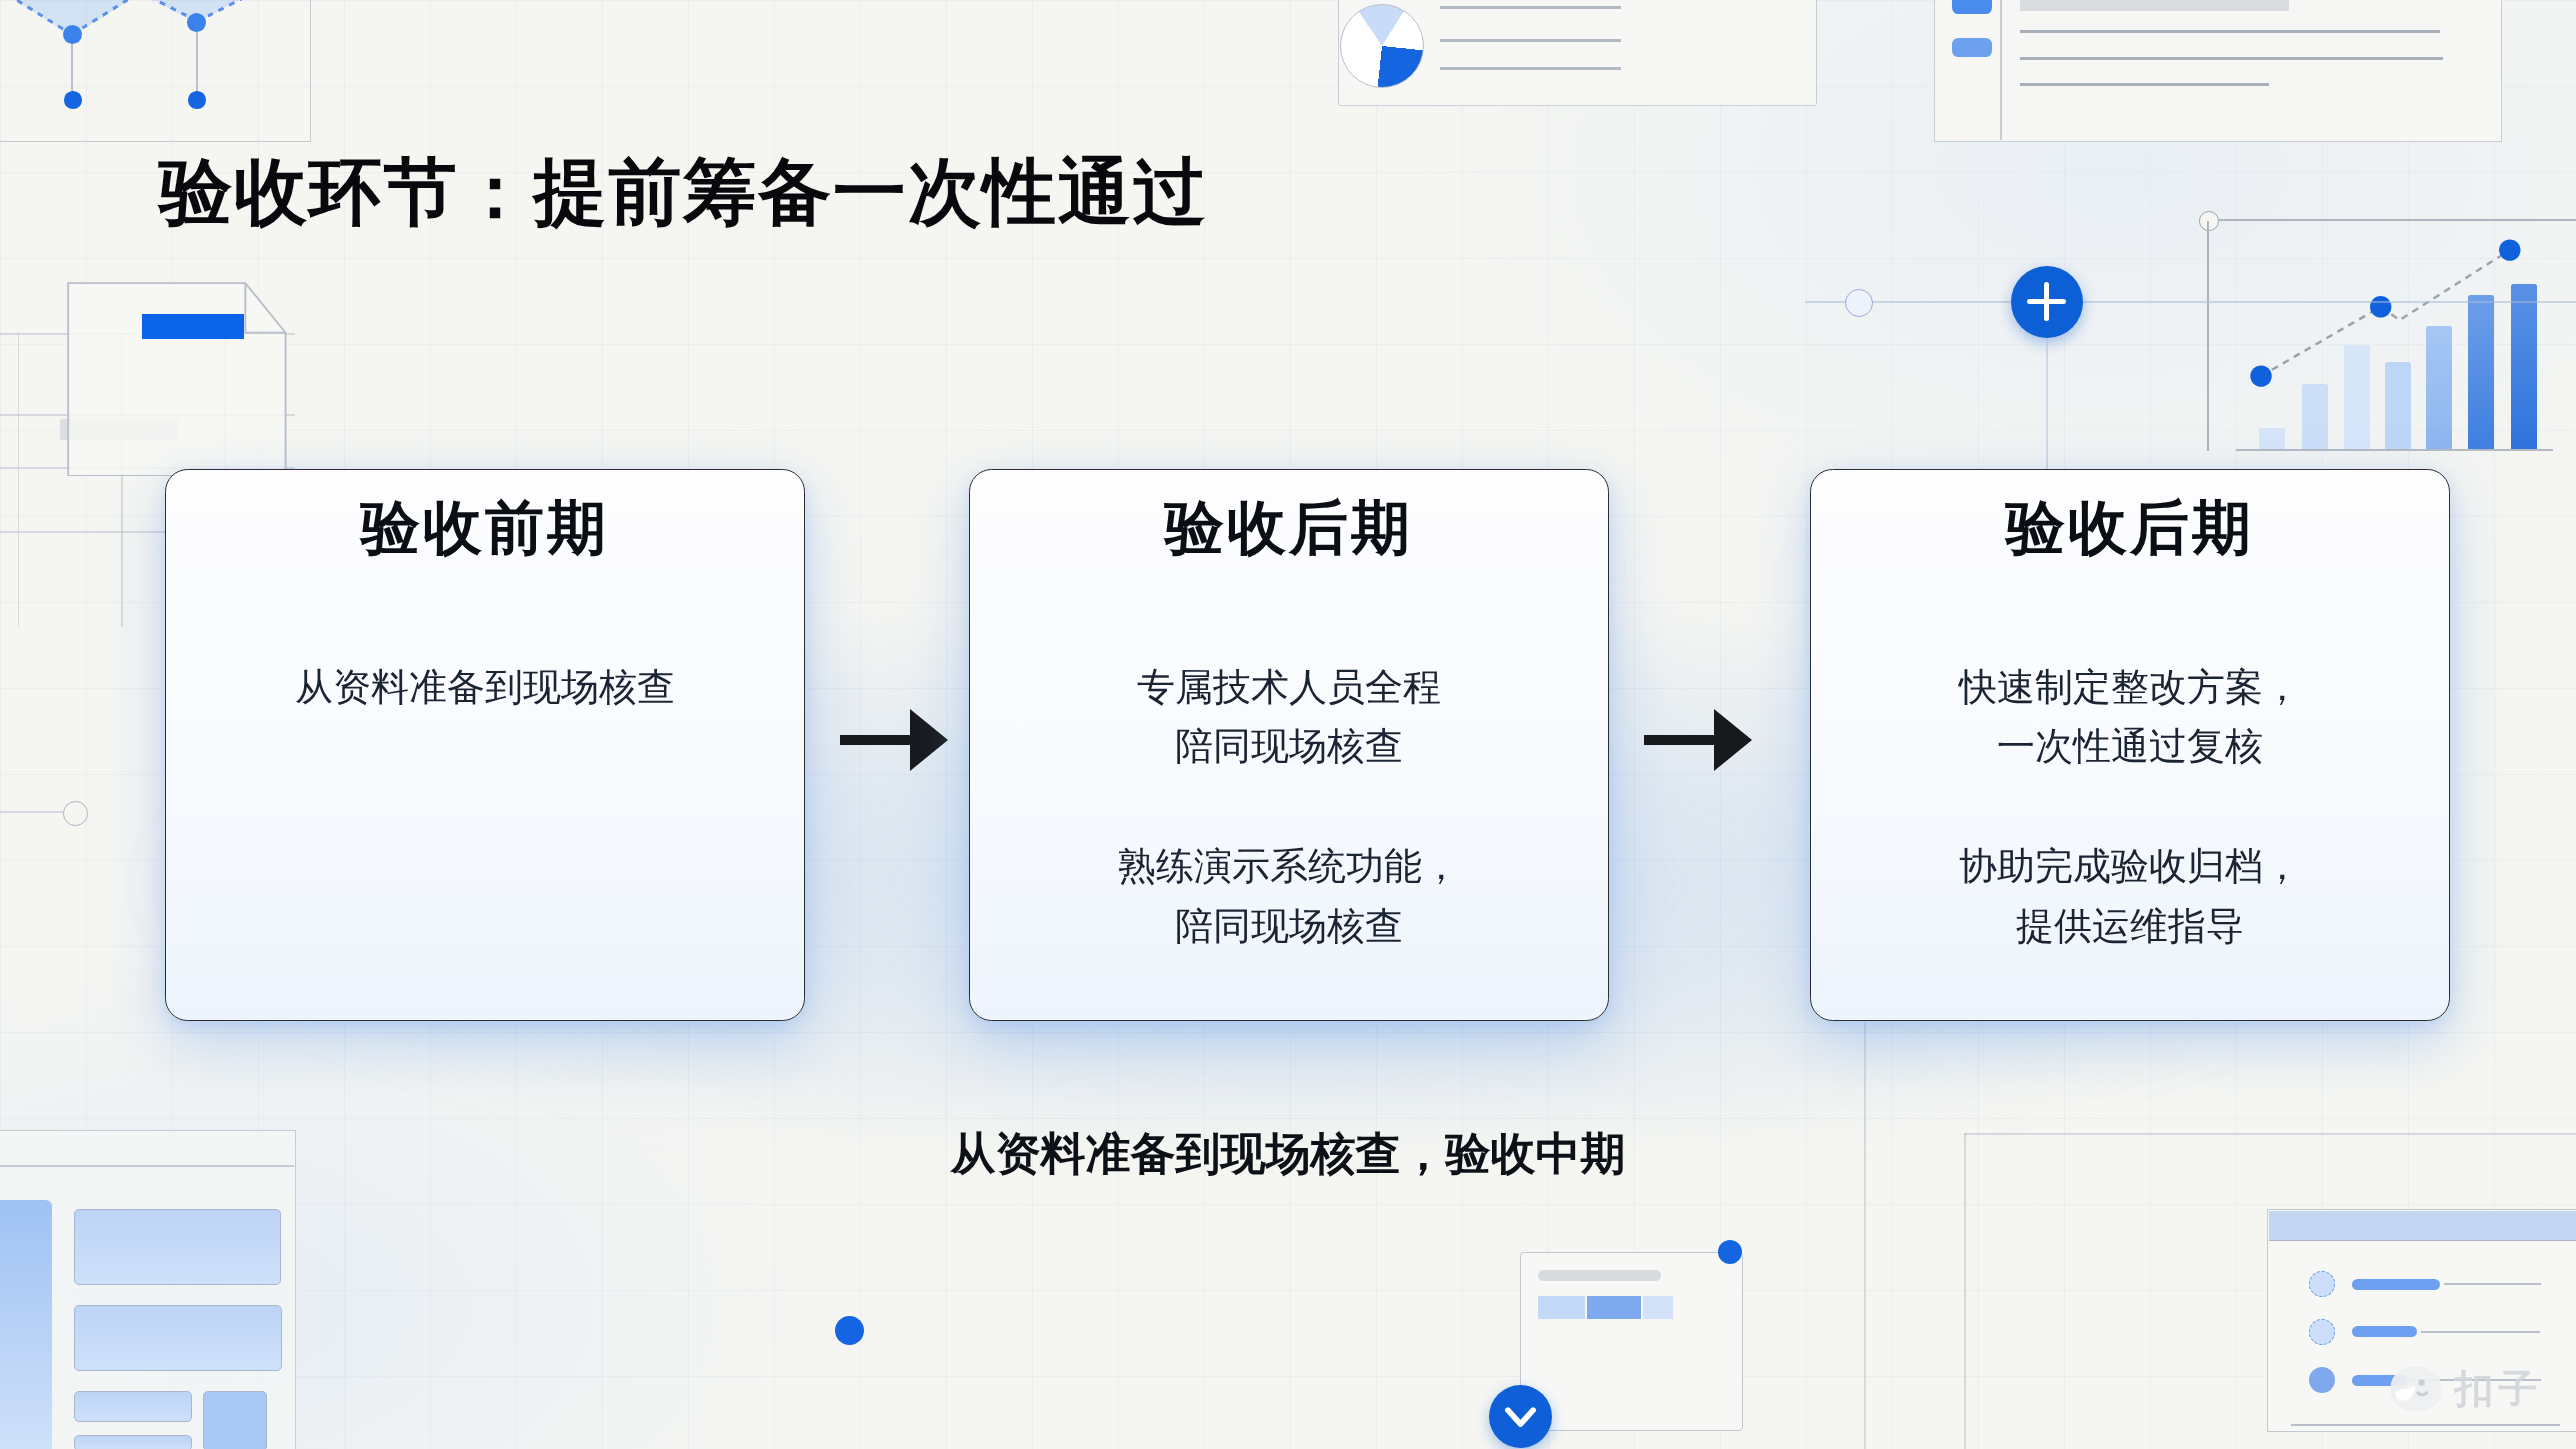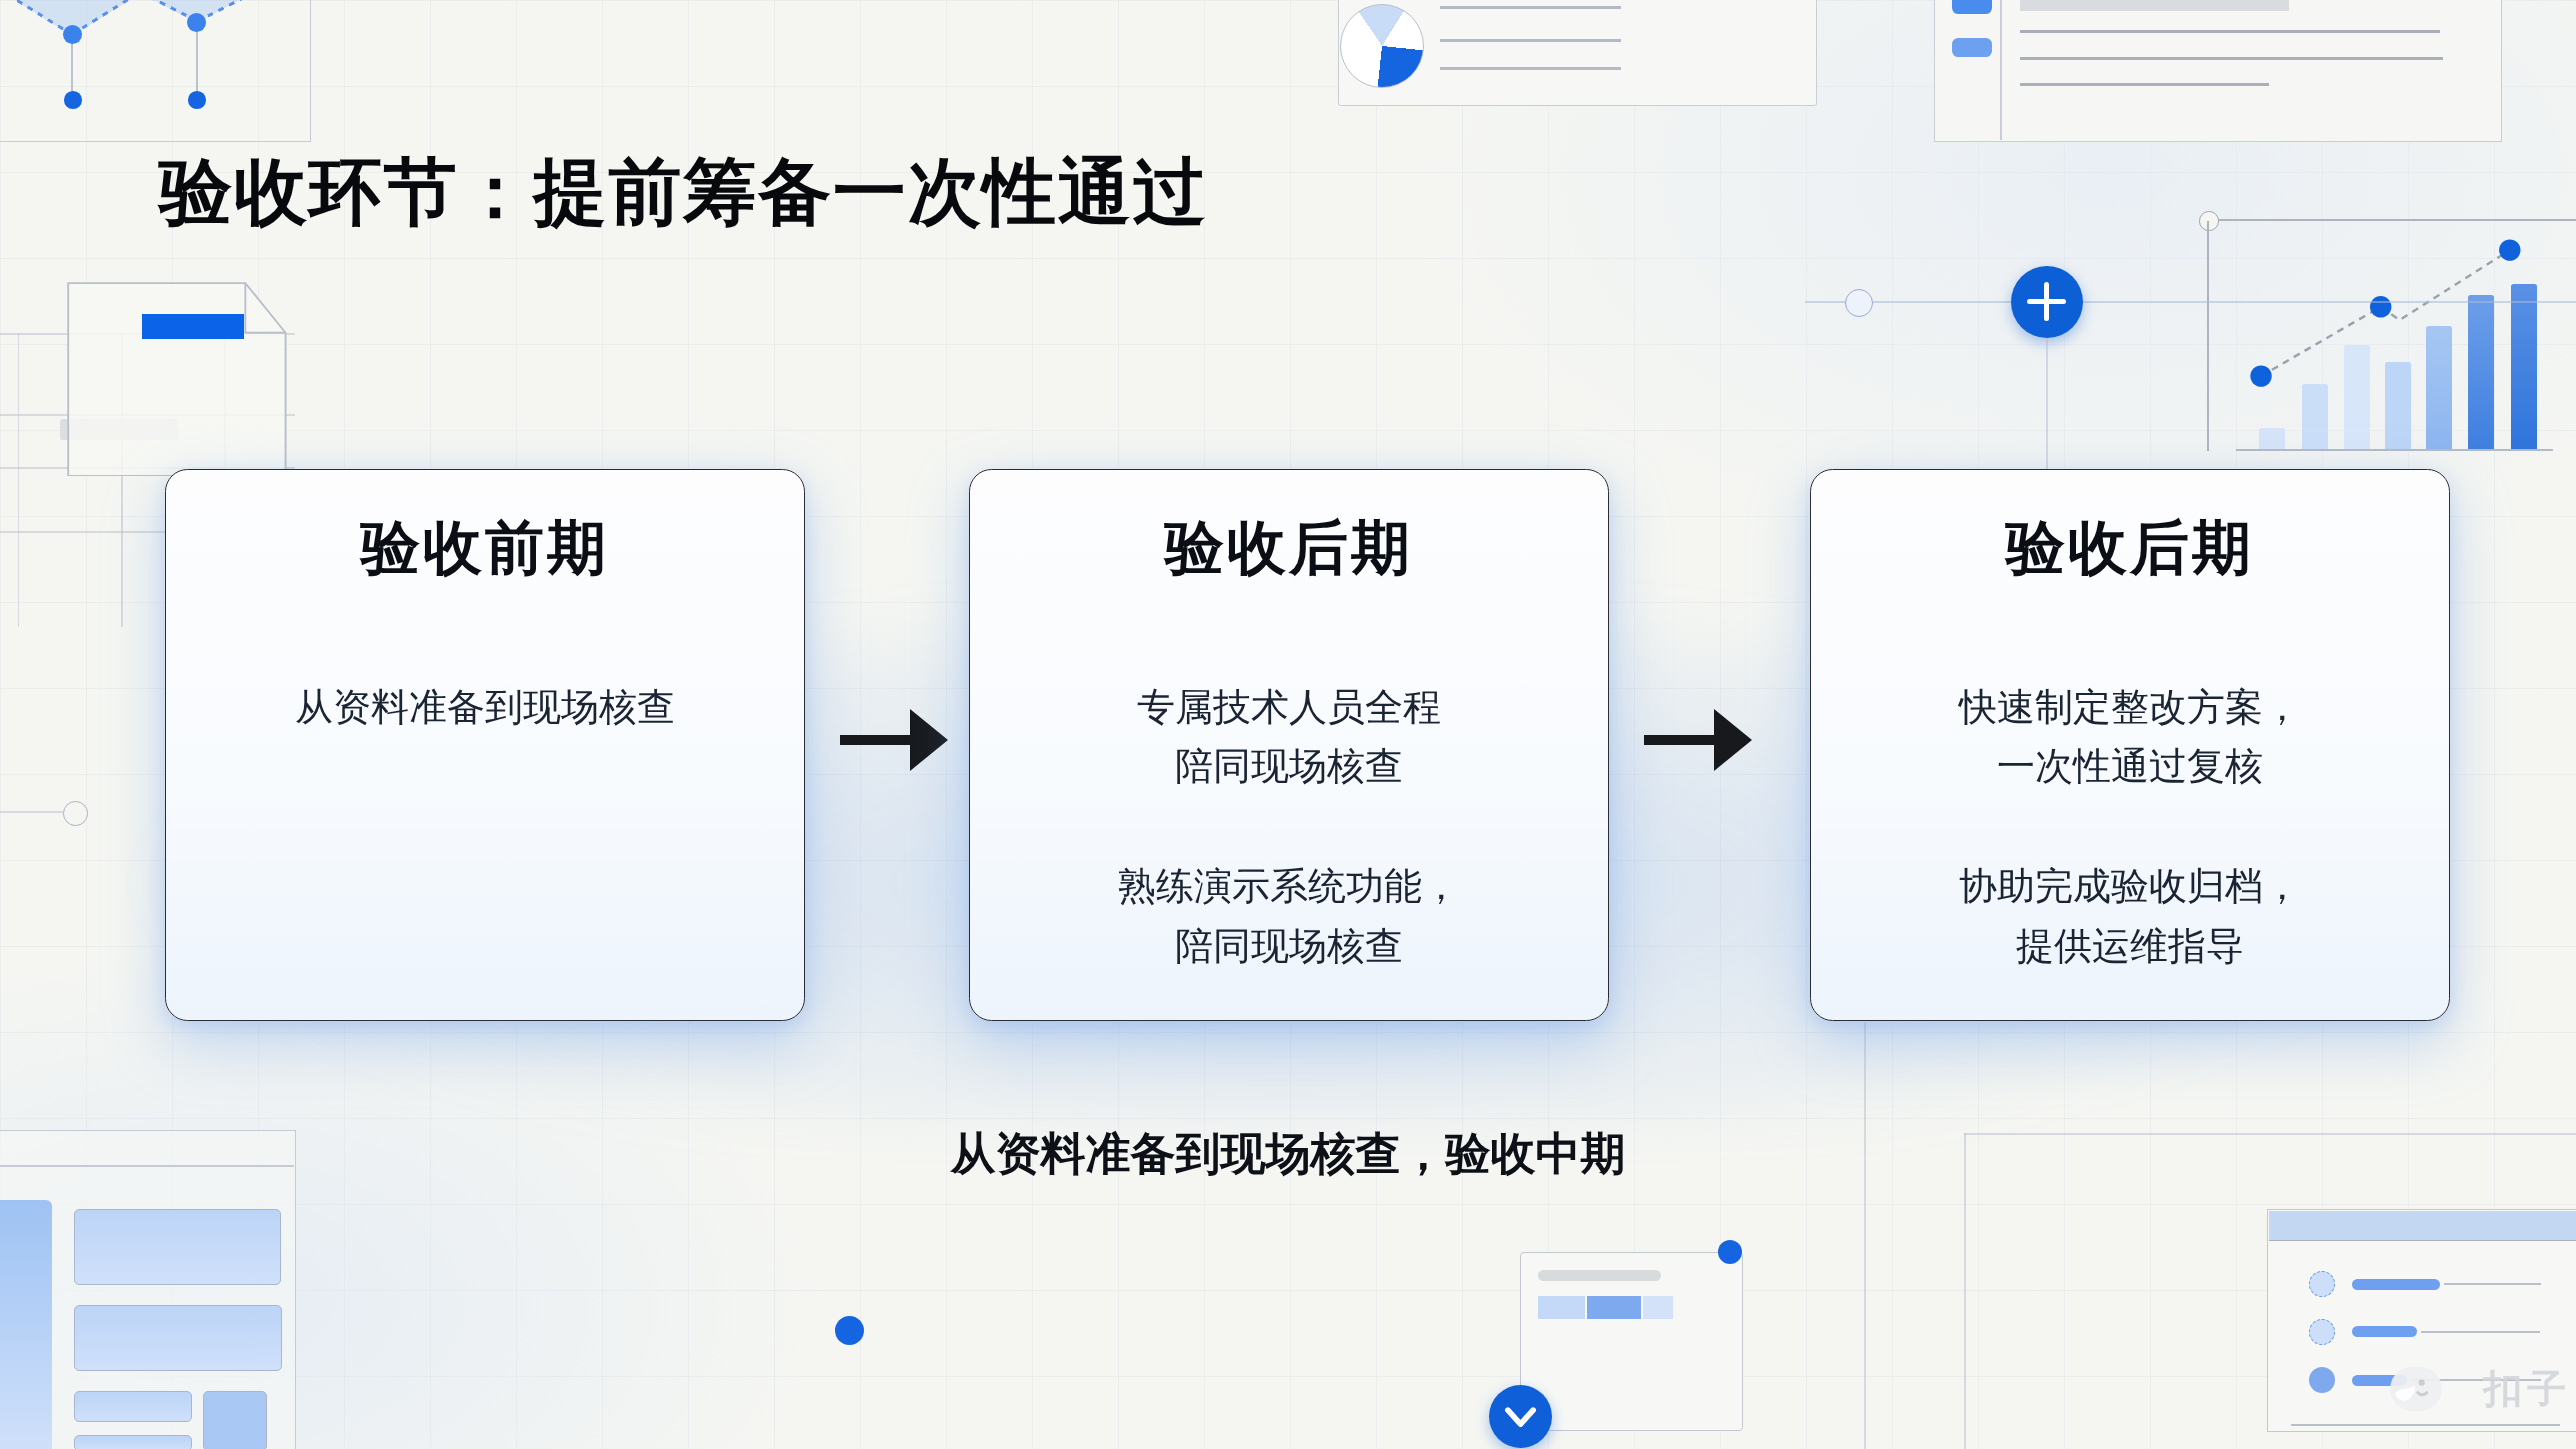--- a/index.html
+++ b/index.html
@@ -18,21 +18,21 @@
   
   .page-title{left:159px;top:144px;font-size:73px;font-weight:800;letter-spacing:1.9px;color:#07090d;white-space:nowrap;}
   .caption{left:0;right:0;top:1124px;text-align:center;font-size:45px;font-weight:700;color:#0d1117;}
   
   .glow{left:113px;top:579px;width:2352px;height:553px;
         background:radial-gradient(ellipse at 50% 55%, rgba(128,172,240,.32), rgba(128,172,240,0) 70%);
         filter:blur(19px);}
   .card{top:469px;width:640px;height:552px;border:1.9px solid #2a2d33;border-radius:22.6px;box-sizing:border-box;
         background:linear-gradient(180deg,#fdfdfe 0%,#f8fbfe 55%,#edf4fc 100%);
         box-shadow:0 21.4px 60px rgba(118,164,236,.40),0 5px 16.4px rgba(118,164,236,.24);
-        display:flex;flex-direction:column;align-items:center;padding-top:39px;}
+        display:flex;flex-direction:column;align-items:center;padding-top:19px;}
   .card-title{font-size:59px;font-weight:800;color:#0b0e14;letter-spacing:3.1px;}
   .card-block{font-size:38px;line-height:1.56;font-weight:500;color:#1b2433;text-align:center;white-space:pre-line;}
   .block1{margin-top:89px;min-height:158px;display:flex;align-items:flex-start;justify-content:center;}
   .block2{margin-top:21.4px;}
   
   .arrow{top:709px;width:108px;height:63px;}
   .arrow .shaft{position:absolute;left:0;top:26.4px;width:75px;height:10px;background:#17191d;}
   .arrow .head{position:absolute;left:70px;top:0;width:0;height:0;
                border-top:31px solid transparent;border-bottom:31px solid transparent;border-left:38px solid #17191d;}
   
@@ -61,21 +61,21 @@
   .li-gline{height:1.9px;background:#b9bfc9;}
   
   .plus-btn{left:2011px;top:266px;width:72px;height:72px;border-radius:50%;background:#0d5fd6;
             box-shadow:0 5px 14px rgba(13,95,214,.35);}
   .plus-btn .pb1{position:absolute;left:16.4px;top:33px;width:39px;height:5px;background:#fff;border-radius:2.5px;}
   .plus-btn .pb2{position:absolute;left:33px;top:16.4px;width:5px;height:39px;background:#fff;border-radius:2.5px;}
   .chev-btn{left:1489px;top:1385px;width:63px;height:63px;border-radius:50%;background:#0e5fd8;
             box-shadow:0 5px 14px rgba(13,95,214,.35);}
   
   .wm{left:2389px;top:1362px;display:flex;align-items:center;gap:11.3px;opacity:.92;}
-  .wm-text{font-size:39px;font-weight:700;color:#d3d6da;letter-spacing:5px;margin-left:29px;}
+  .wm-text{font-size:39px;font-weight:700;color:#d3d6da;letter-spacing:5px;}
   .doc-fold{left:63px;top:280px;width:229px;height:196px;}
   .accent-bar{left:142px;top:314px;width:102px;height:25px;background:#0b63e8;}
 </style>
 </head>
 <body>
 
 <div class="stage">
 
   <div class="abs tl-box"></div>
   <div class="abs vshape" style="left:-15.7px;top:-19px;width:176px;height:55px;clip-path:polygon(0 0,100% 0,50% 100%);"></div>

